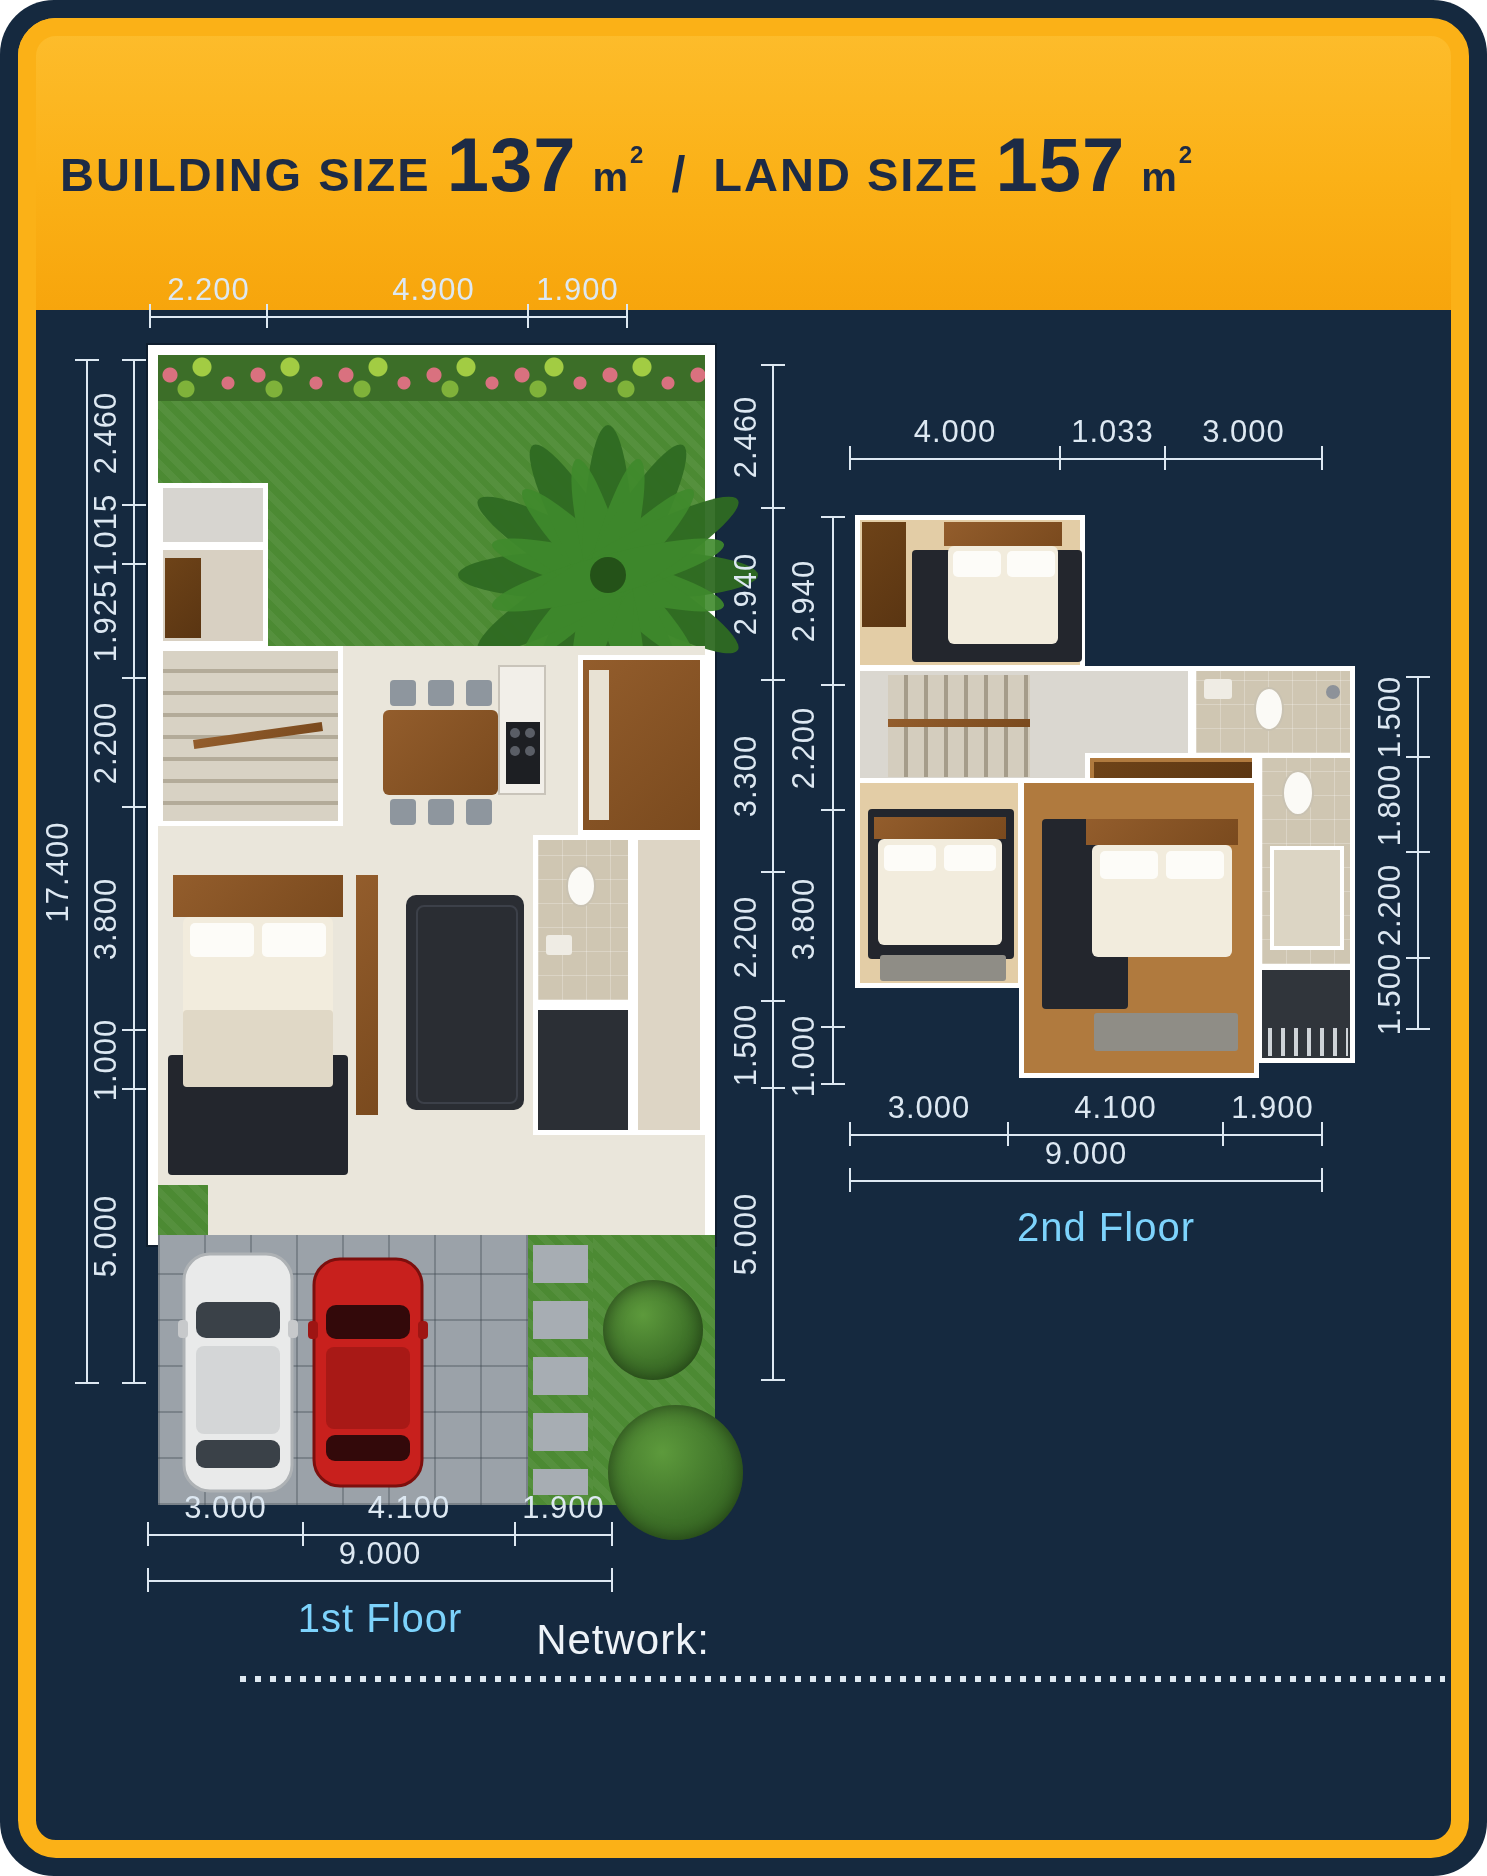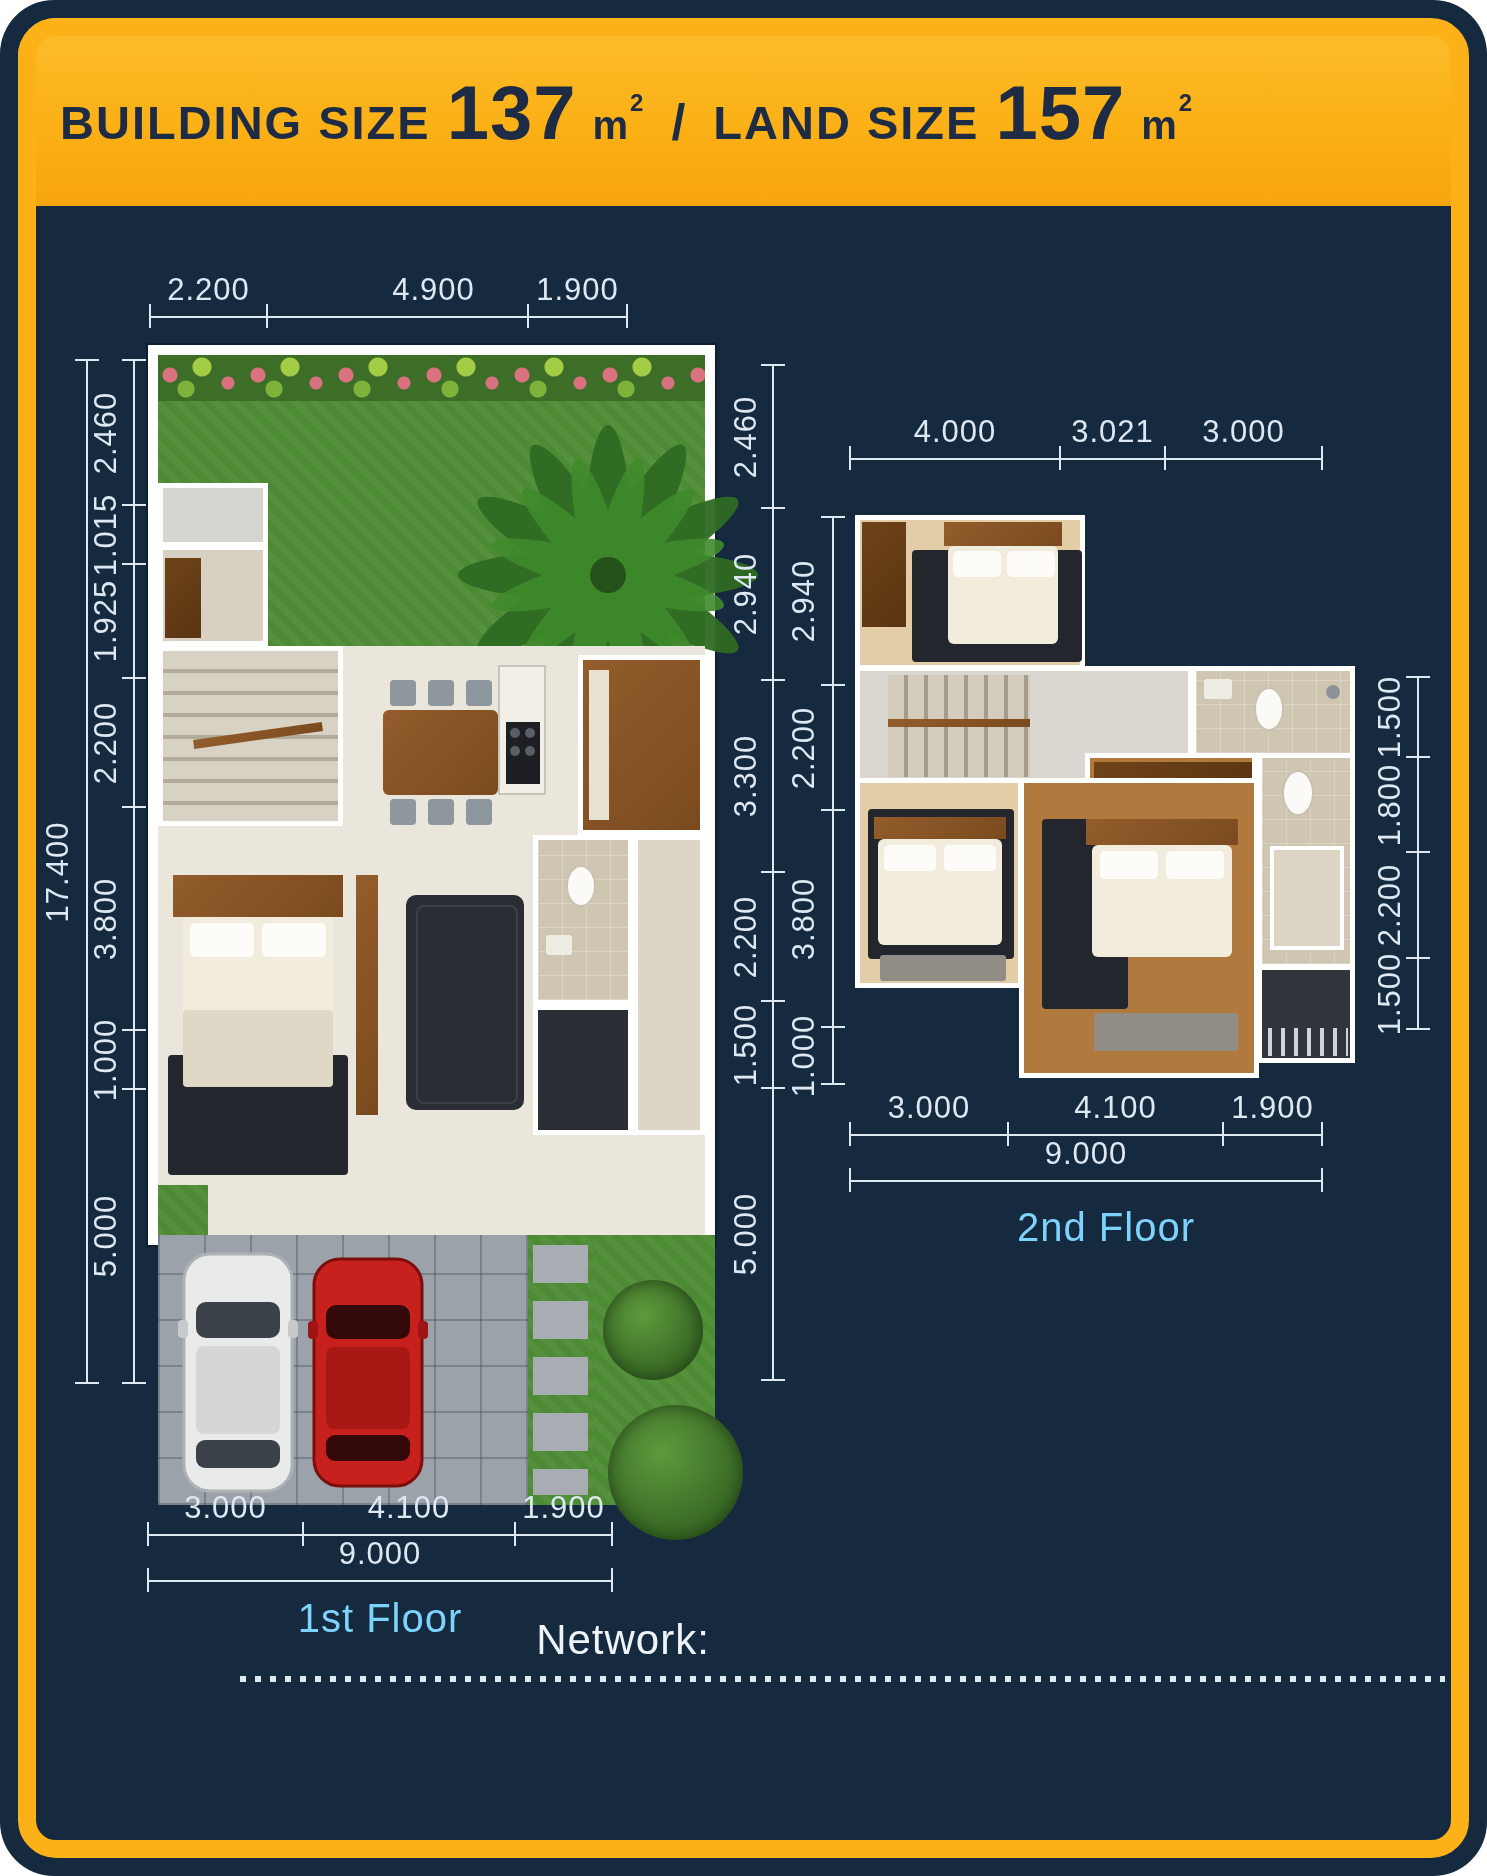--- a/index.html
+++ b/index.html
@@ -1,18 +1,18 @@
 <!DOCTYPE html>
 <html><head>
 <meta charset="utf-8">
 <style>
   html,body{margin:0;padding:0;background:#ffffff;}
   body{width:1487px;height:1876px;position:relative;font-family:"Liberation Sans",sans-serif;overflow:hidden;}
   .poster{position:absolute;inset:0;background:#15293f;border-radius:54px;overflow:hidden;}
-  .band{position:absolute;left:18px;right:30px;top:18px;height:188px;
+  .band{position:absolute;left:18px;right:30px;top:18px;height:292px;
         background:linear-gradient(180deg,#fdbd2d 0%,#fbb117 55%,#f7a50c 100%);
         border-radius:38px 38px 0 0;display:flex;align-items:center;}
   .frame{position:absolute;left:18px;right:18px;top:18px;bottom:18px;border:18px solid #fbb117;border-radius:38px;pointer-events:none;}
   .title{display:flex;align-items:baseline;gap:16px;padding-left:42px;color:#1d2b45;font-weight:700;letter-spacing:2px;white-space:nowrap;}
   .t-label{font-size:47px;}
   .t-value{font-size:76px;letter-spacing:1px;}
   .t-unit{font-size:40px;}
   .t-sup{font-size:24px;vertical-align:28px;}
   .t-sep{font-size:50px;padding:0 10px;}
 
@@ -313,21 +313,21 @@
 
   <div class="floor-caption" style="left:380px;top:1596px;">1st Floor</div>
 
   <div class="dim h" style="left:850px;top:424px;width:472px;height:48px;">
       <div class="dim-line"></div>
       <div class="dim-tick" style="left: 0px;"></div>
       <div class="dim-tick" style="left: 210px;"></div>
       <div class="dim-tick" style="left: 315px;"></div>
       <div class="dim-tick" style="left: 472px;"></div>
       <div class="dim-label" style="left: 105px;">4.000</div>
-      <div class="dim-label" style="left: 262.5px;">3.021</div>
+      <div class="dim-label" style="left: 262.5px;">1.033</div>
       <div class="dim-label" style="left: 393.5px;">3.000</div>
     </div>
 
   <div class="dim v" style="left:778px;top:517px;width:60px;height:567px;--lx:54px;--tx:26px;">
       <div class="dim-line"></div>
       <div class="dim-tick" style="top: 0px;"></div>
       <div class="dim-tick" style="top: 168px;"></div>
       <div class="dim-tick" style="top: 293px;"></div>
       <div class="dim-tick" style="top: 510px;"></div>
       <div class="dim-tick" style="top: 567px;"></div>

